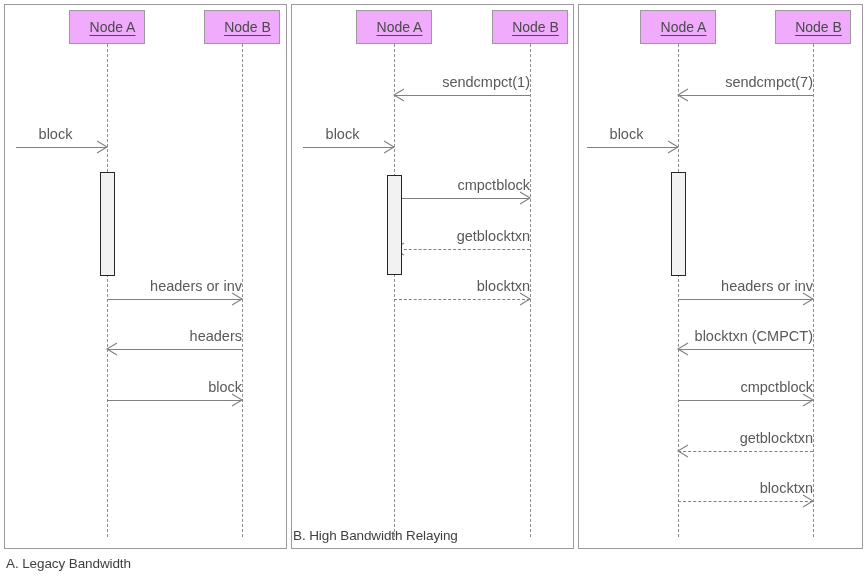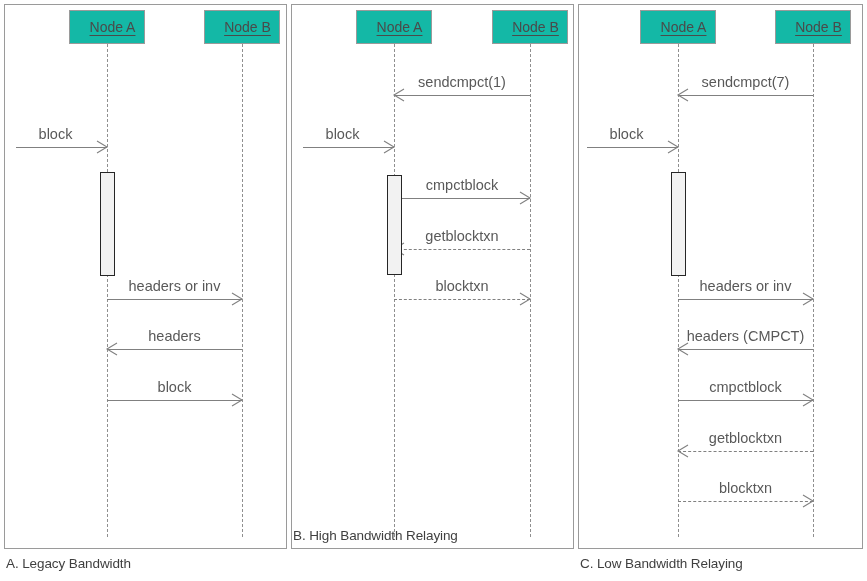--- a/index.html
+++ b/index.html
@@ -35,21 +35,21 @@
     color: #3f3f3f;
     white-space: nowrap;
     letter-spacing: -0.1px;
   }
   .node-box {
     position: absolute;
     width: 76px;
     height: 34px;
     border: 1px solid #9a9a9a;
     box-sizing: border-box;
-    background: #14b8a6;
+    background: #f0abfc;
     display: flex;
     align-items: center;
     justify-content: center;
     z-index: 4;
     padding-left: 11px;
   }
   .node-label {
     font-size: 14px;
     color: #4a4a4a;
     text-decoration: underline;
@@ -92,21 +92,21 @@
     width: 11px;
     height: 12px;
   }
   .msg.right .head { right: -1px; }
   .msg.left  .head { left: -1px; }
   .msg .head svg { display: block; overflow: visible; }
   .msg .label {
     position: absolute;
     bottom: 4px;
     width: 100%;
-    text-align: center;
+    text-align: right;
     font-size: 14.5px;
     color: #595959;
     white-space: nowrap;
     line-height: 1.1;
   }
   .msg .label.shift-left  { text-align: center; transform: translateX(-6px); }
 </style>
 </head>
 <body>
 
@@ -251,21 +251,21 @@
       </span>
       <div class="label">headers or inv</div>
     </div>
     <div class="msg left" style="left: 678px; width: 135px; top: 349px;">
       <div class="line"></div>
       <span class="head">
         <svg width="11" height="12" viewBox="0 0 11 12">
           <path d="M 11 0 L 1 6 L 11 12" fill="none" stroke="#808080" stroke-width="1.1"></path>
         </svg>
       </span>
-      <div class="label">headers (CMPCT)</div>
+      <div class="label">blocktxn (CMPCT)</div>
     </div>
     <div class="msg right" style="left: 678px; width: 135px; top: 400px;">
       <div class="line"></div>
       <span class="head">
         <svg width="11" height="12" viewBox="0 0 11 12">
           <path d="M 0 0 L 10 6 L 0 12" fill="none" stroke="#808080" stroke-width="1.1"></path>
         </svg>
       </span>
       <div class="label">cmpctblock</div>
     </div>
@@ -280,14 +280,13 @@
     </div>
     <div class="msg right dashed" style="left: 678px; width: 135px; top: 501px;">
       <div class="line"></div>
       <span class="head">
         <svg width="11" height="12" viewBox="0 0 11 12">
           <path d="M 0 0 L 10 6 L 0 12" fill="none" stroke="#808080" stroke-width="1.1"></path>
         </svg>
       </span>
       <div class="label">blocktxn</div>
     </div>
-    <div class="caption" style="left: 580px; top: 556px;">C. Low Bandwidth Relaying</div>
   </div>
 
 </body></html>

